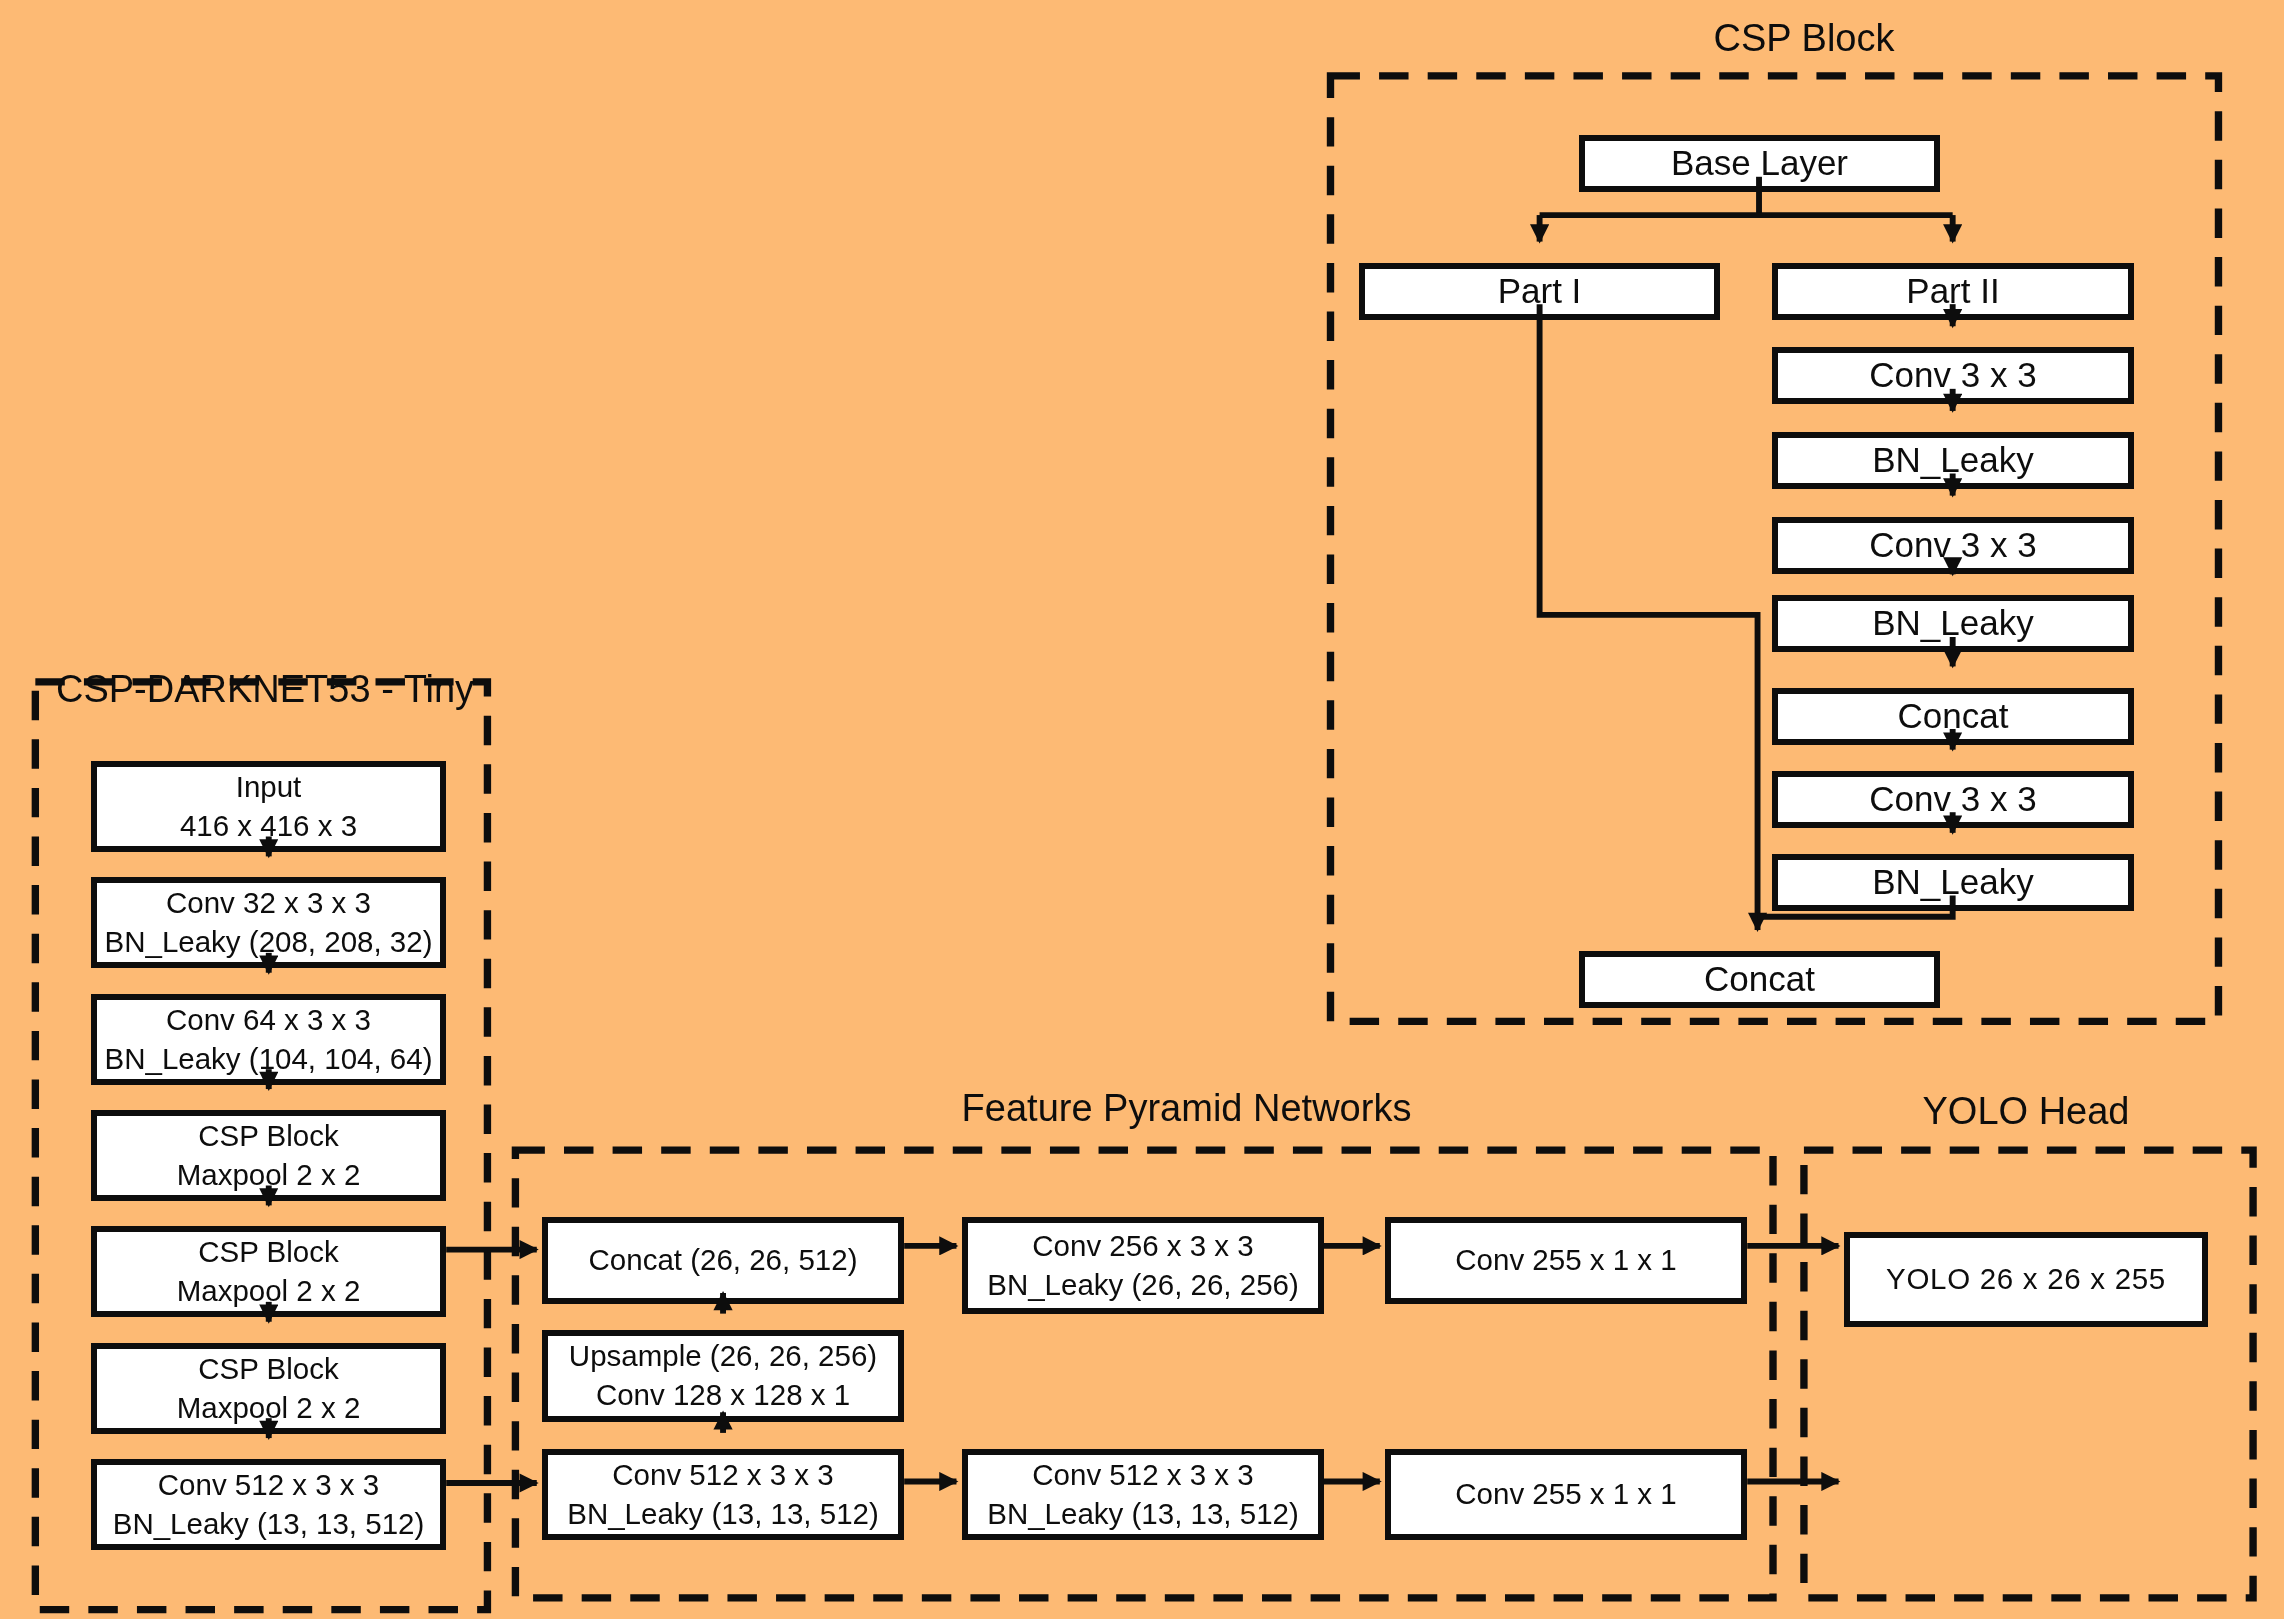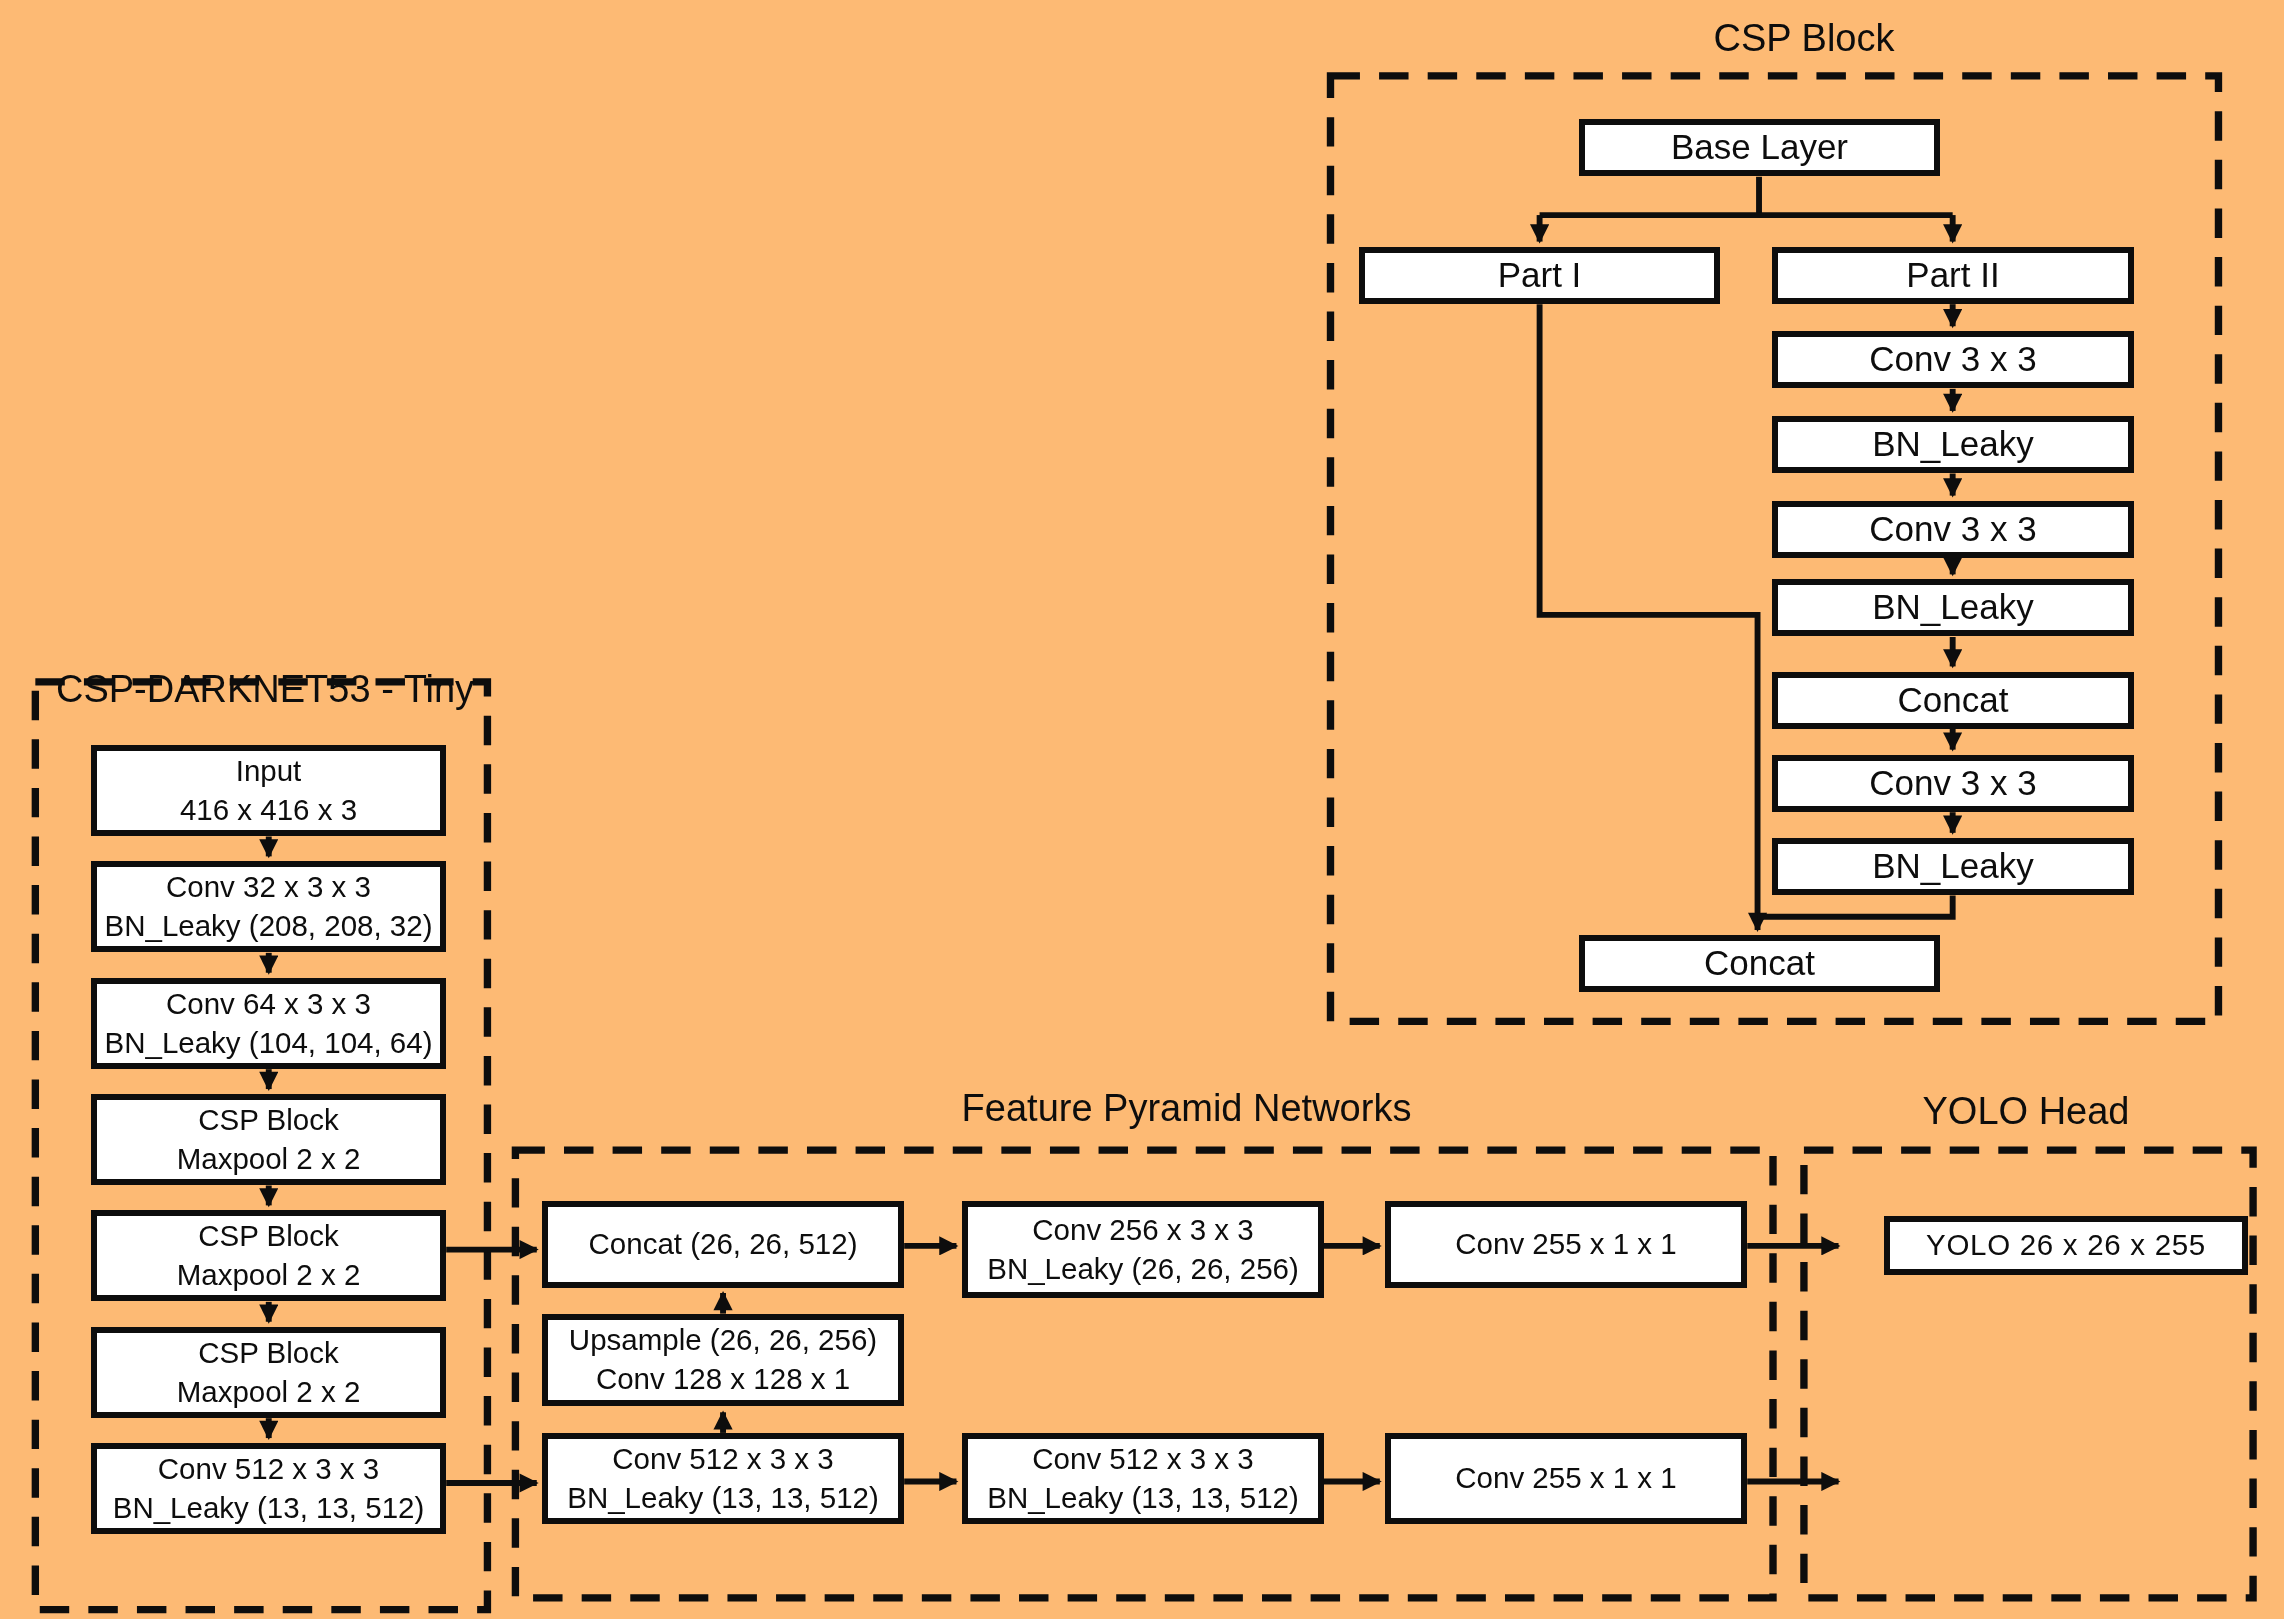--- a/index.html
+++ b/index.html
@@ -2,21 +2,21 @@
 <html style="font-size:11.8px"><head>
 <meta charset="utf-8">
 <style>
   html,body{margin:0;padding:0;background:#ffffff;}
   body{width:2284px;height:1620px;overflow:hidden;
        font-family:"Liberation Sans","DejaVu Sans",sans-serif;color:#0d0d0d;}
   .stage{position:absolute;left:0;top:0;width:2284px;height:1620px;background:#fdba74;}
   .wires{position:absolute;left:0;top:0;z-index:6;pointer-events:none;}
   .node{position:absolute;z-index:4;background:#ffffff;border:6.6px solid #0d0d0d;
         box-sizing:border-box;display:flex;flex-direction:column;
-        align-items:center;justify-content:center;text-align:right;}
+        align-items:center;justify-content:center;text-align:right;margin-top:16px;}
   .node .tl{line-height:1.32;white-space:nowrap;}
   .f-csp .tl{font-size:35px;}
   .f-dark .tl{font-size:29.5px;}
   .f-fpn .tl{font-size:29.5px;}
   .f-yolo .tl{font-size:29.5px;letter-spacing:0.7px;}
   .sec-title{position:absolute;z-index:5;text-align:center;white-space:nowrap;
              font-size:38px;line-height:1.1;}
 </style>
 </head>
 <body>
@@ -160,18 +160,18 @@
     <div class="tl">BN_Leaky (13, 13, 512)</div>
   </div>
   <div class="node f-fpn" style="left:962px;top:1433px;width:362px;height:91px">
     <div class="tl">Conv 512 x 3 x 3</div>
     <div class="tl">BN_Leaky (13, 13, 512)</div>
   </div>
   <div class="node f-fpn" style="left:1385px;top:1433px;width:362px;height:91px">
     <div class="tl">Conv 255 x 1 x 1</div>
   </div>
 
-  <div class="node f-yolo" style="left:1884px;top:1216px;width:364px;height:59px">
+  <div class="node f-yolo" style="left:1844px;top:1216px;width:364px;height:95px">
     <div class="tl">YOLO 26 x 26 x 255</div>
   </div>
 
 </div>
 
 
 </body></html>

